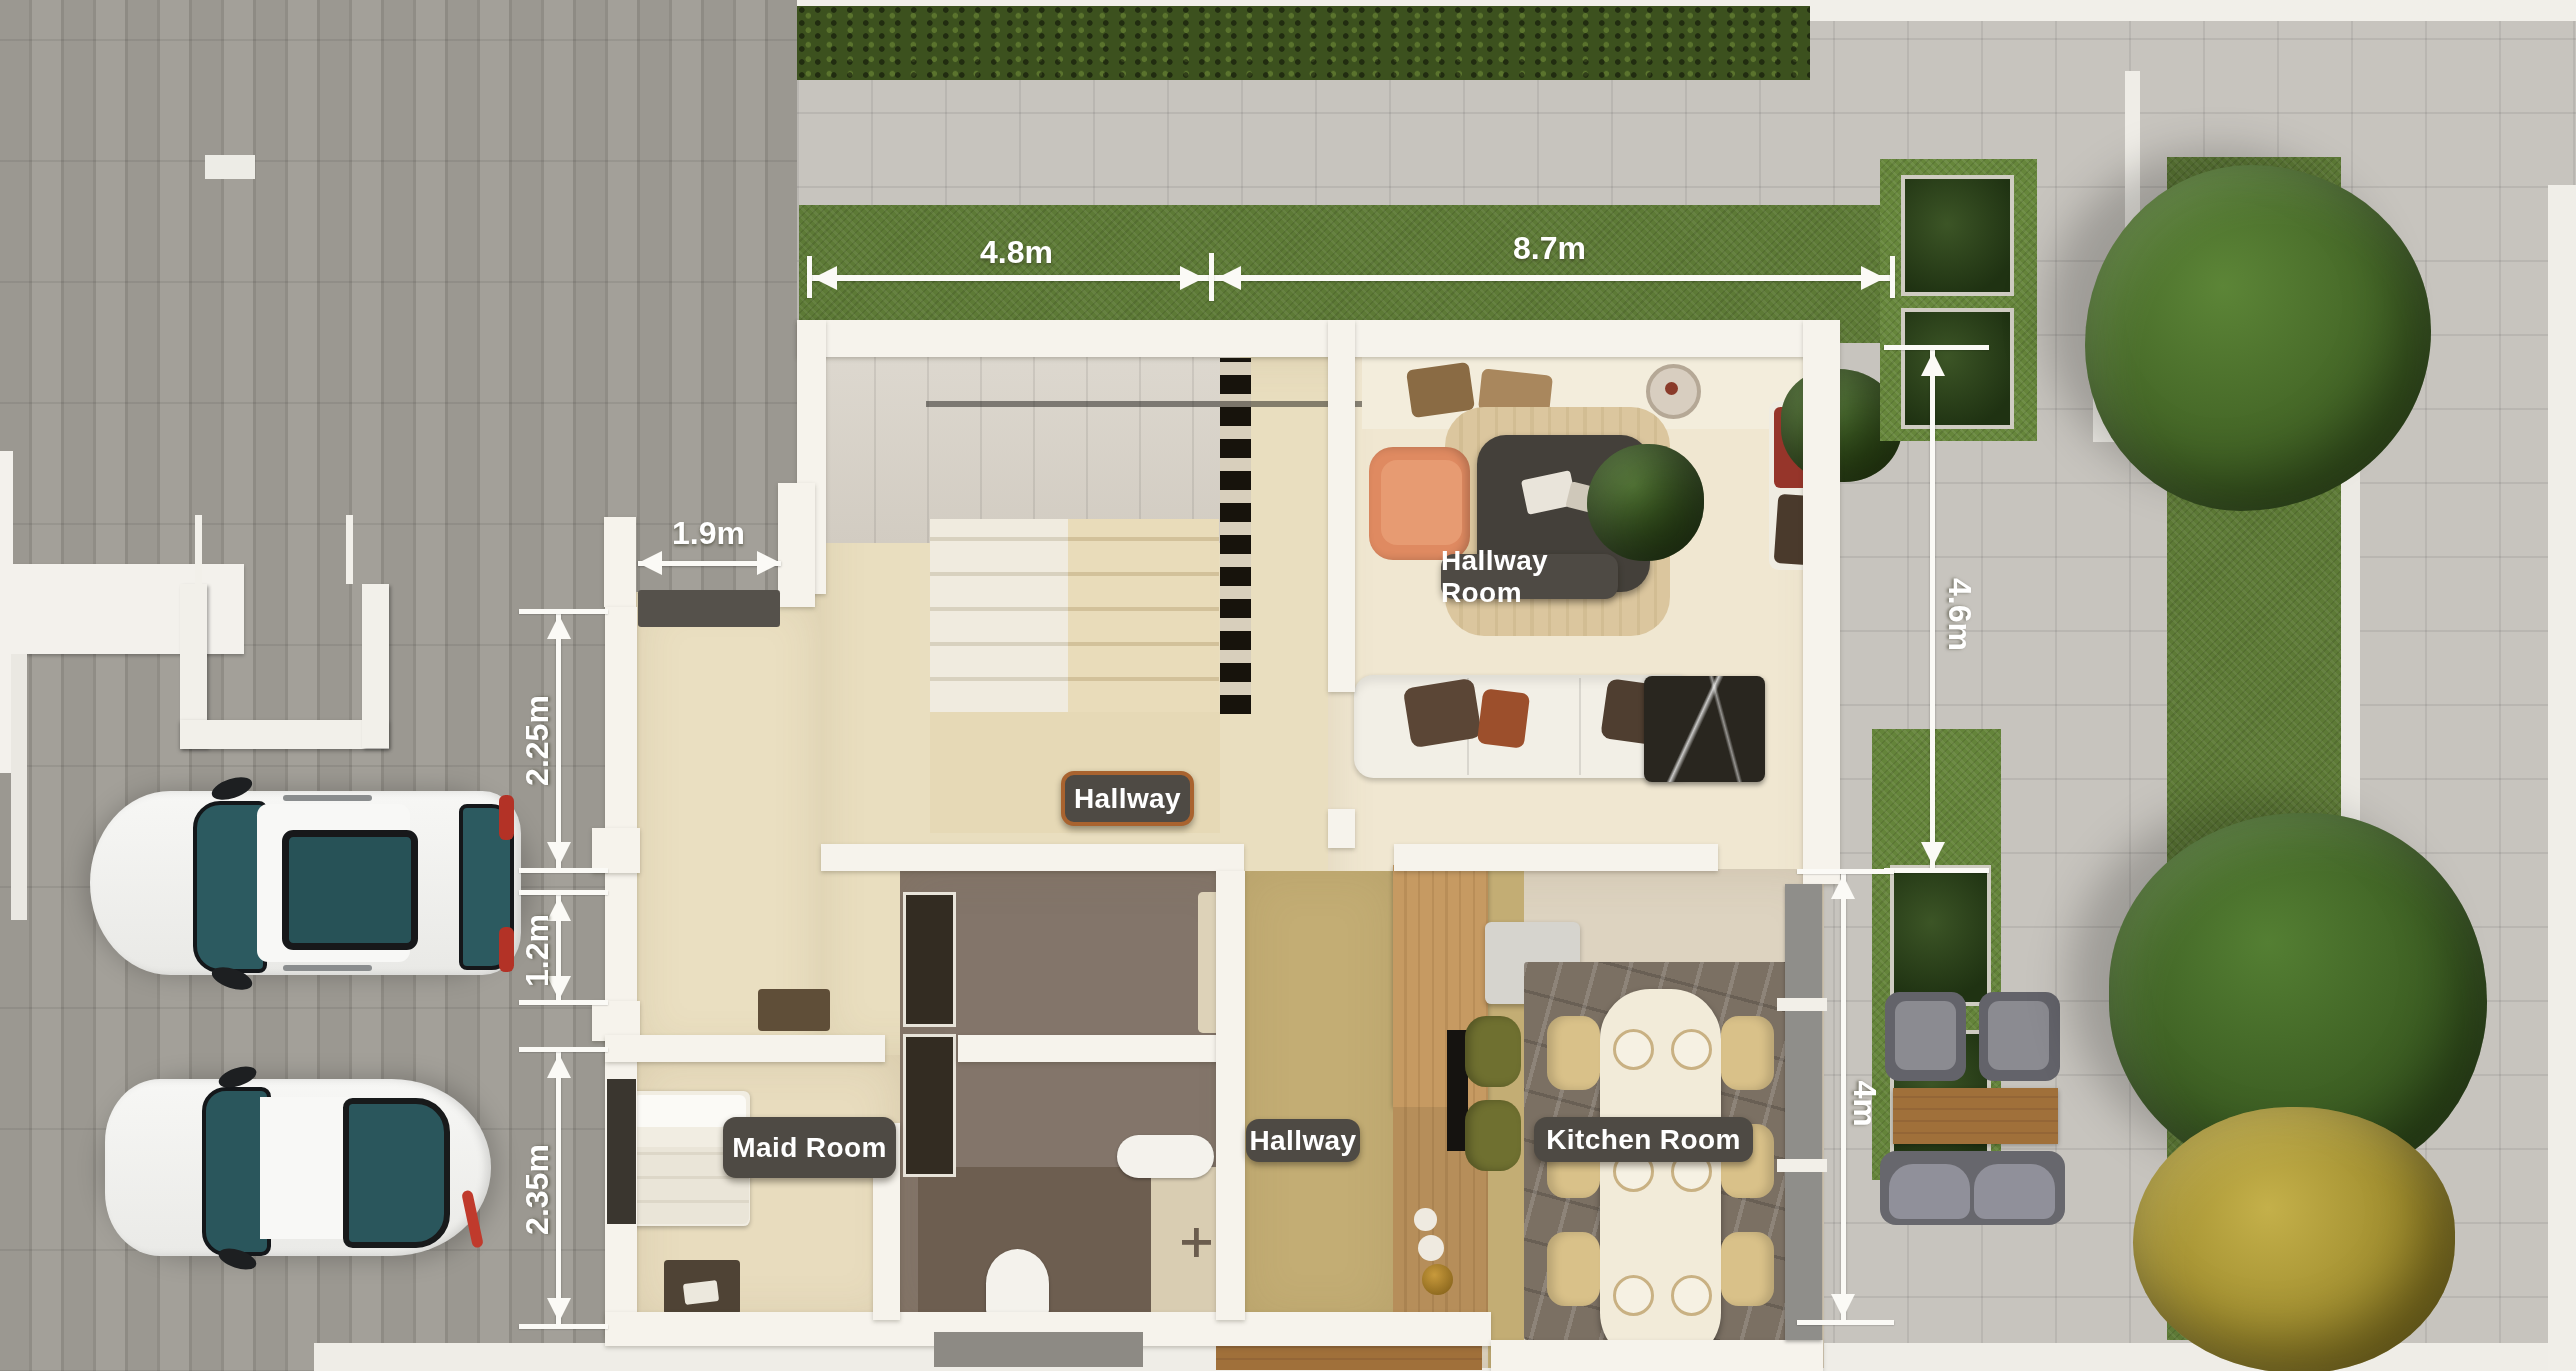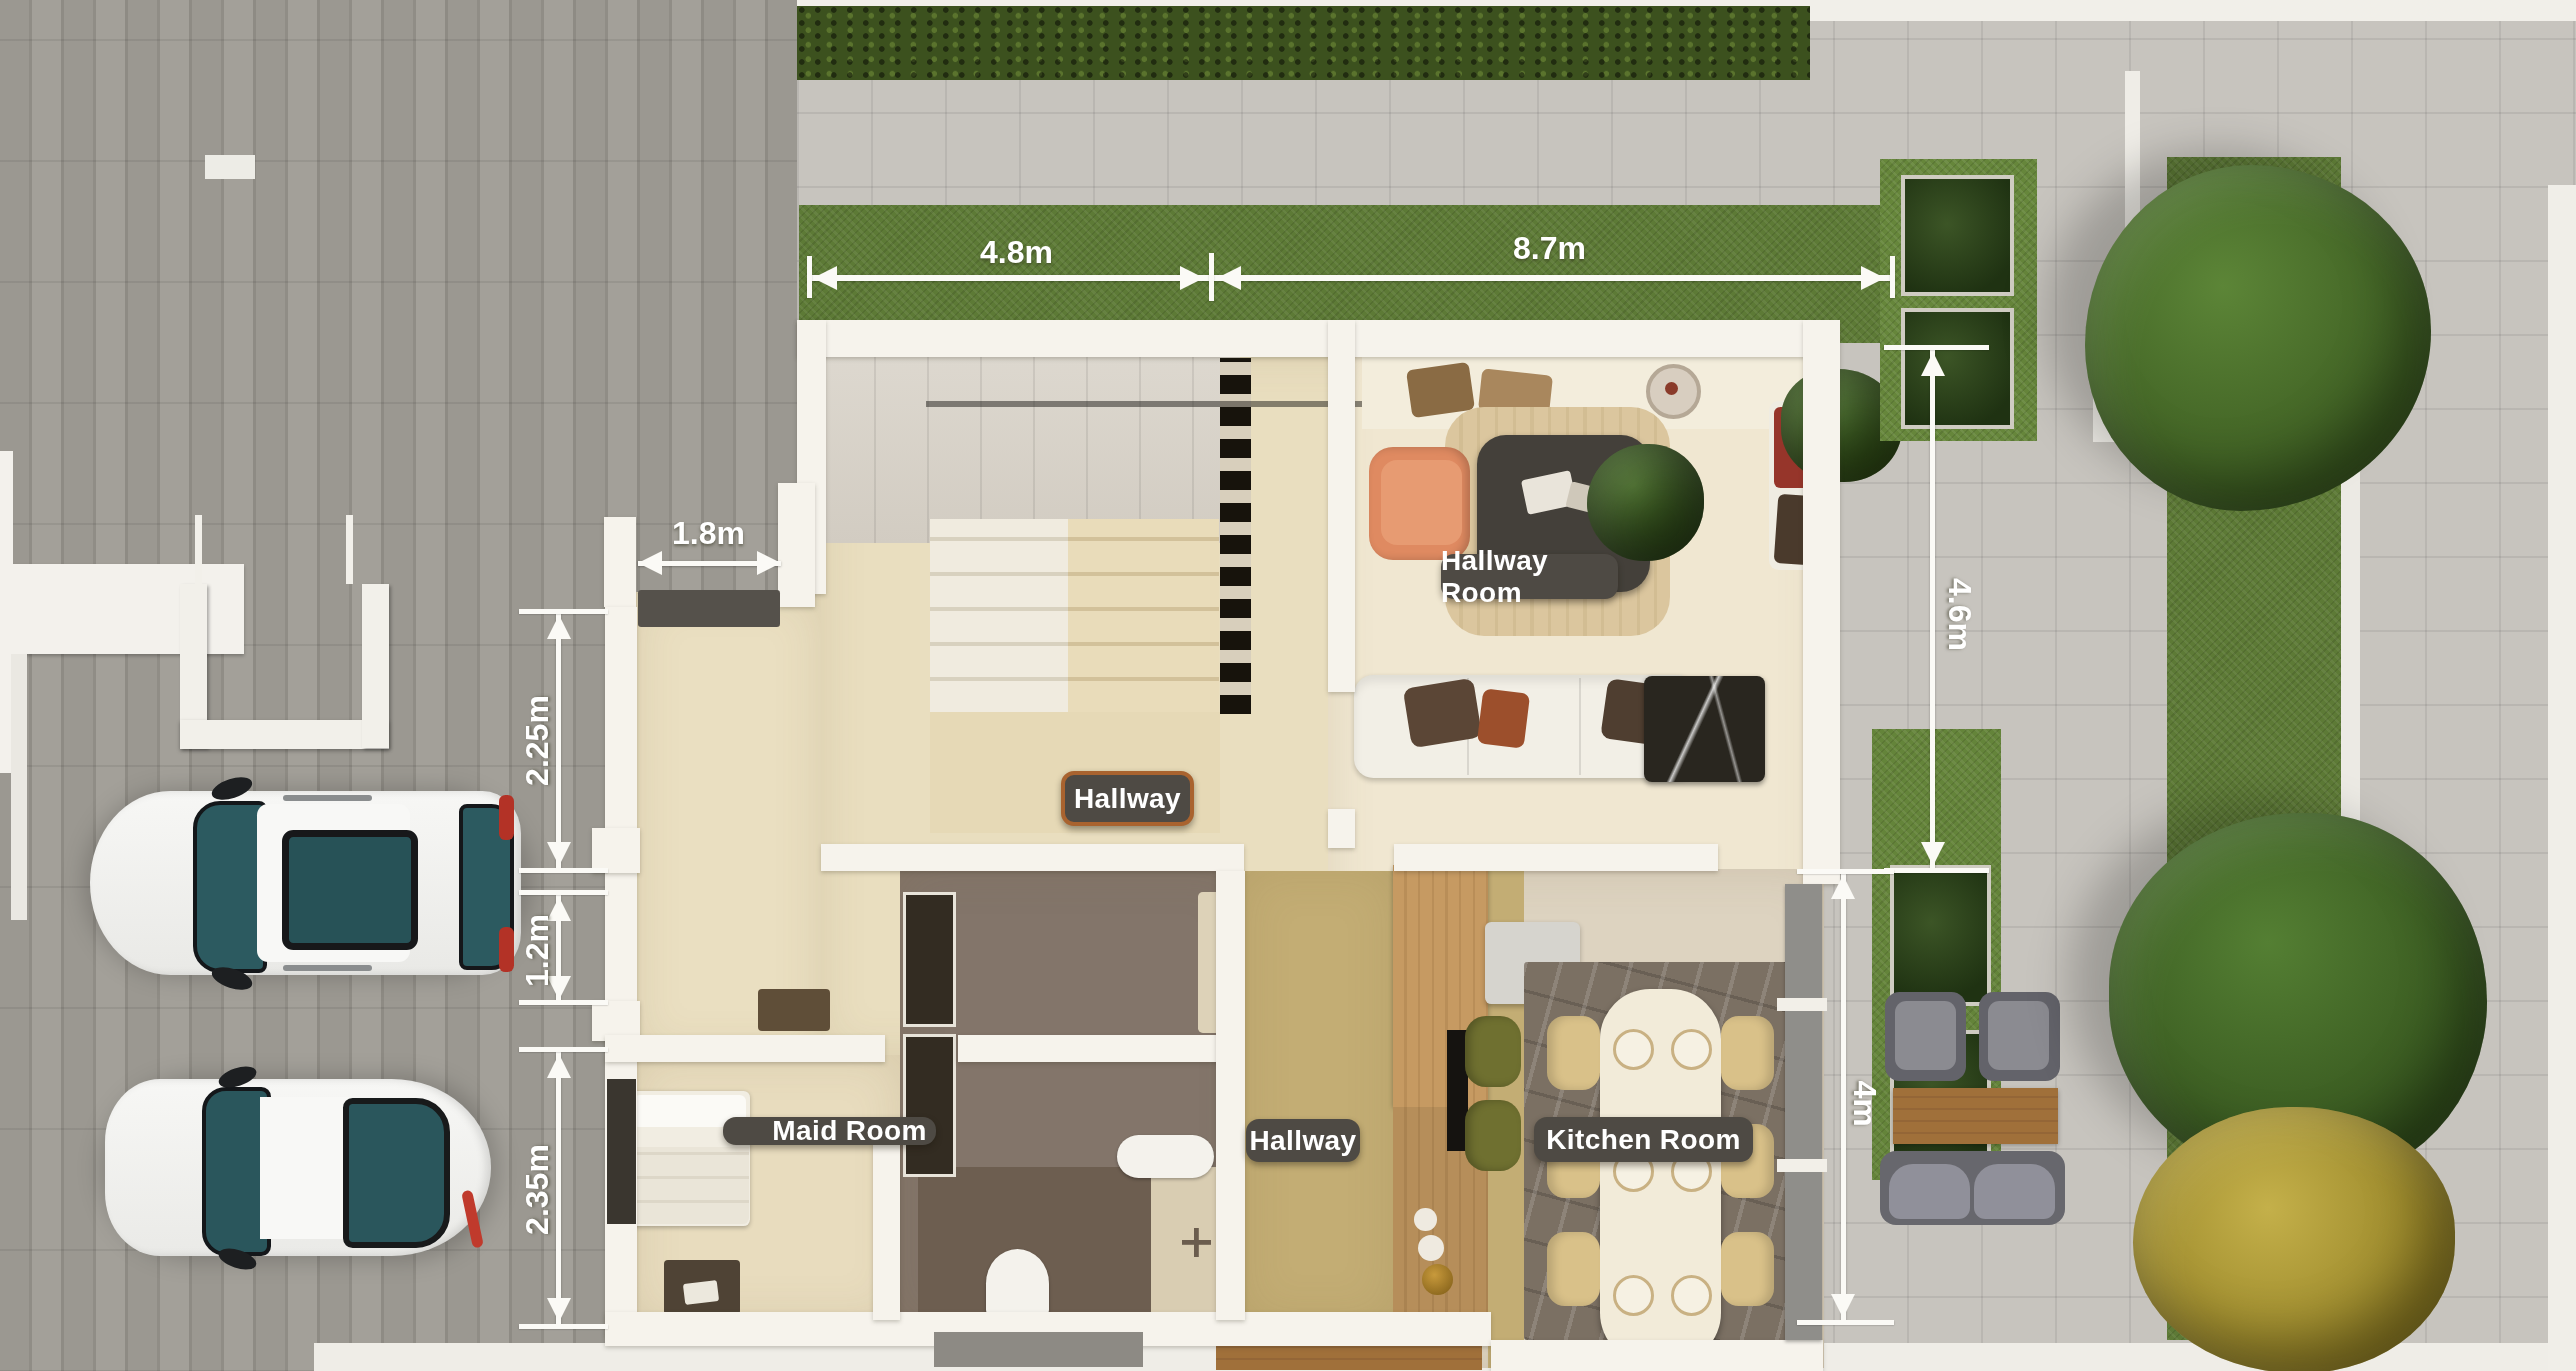--- a/index.html
+++ b/index.html
@@ -232,39 +232,39 @@
   <div class="abs" style="left:2093px;top:336px;width:52px;height:106px;background:#f0eee8;"></div>
 
   <div class="abs" style="left:2045px;top:149px;width:346px;height:338px;background:rgba(0,0,0,.20);border-radius:50%;filter:blur(21px);"></div>
   <div class="abs tree" style="left:2085px;top:165px;width:346px;height:346px;border-radius:48% 52% 55% 45%/52% 48% 52% 48%;background:radial-gradient(circle at 40% 35%,#5c8537,#39581f 75%);"></div>
   <div class="abs" style="left:2069px;top:801px;width:378px;height:362px;background:rgba(0,0,0,.20);border-radius:50%;filter:blur(21px);"></div>
   <div class="abs tree" style="left:2109px;top:813px;width:378px;height:370px;border-radius:52% 48% 46% 54%/48% 52% 50% 50%;background:radial-gradient(circle at 42% 35%,#547f33,#33511c 75%);"></div>
   <div class="abs tree" style="left:2133px;top:1107px;width:322px;height:266px;border-radius:50% 50% 48% 52%/52% 48% 50% 50%;background:radial-gradient(circle at 42% 38%,#c4b04a,#8f7d21 78%);"></div>
 
   <div class="abs pill" style="left:1441px;top:554px;width:177px;height:45px;">Hallway Room</div>
   <div class="abs pill" style="left:1061px;top:771px;width:125px;height:47px;border:4px solid #a9632f;">Hallway</div>
-  <div class="abs pill" style="left:723px;top:1117px;width:173px;height:28px;padding-left:40px;">Maid Room</div>
+  <div class="abs pill" style="left:723px;top:1117px;width:173px;height:61px;">Maid Room</div>
   <div class="abs pill" style="left:1246px;top:1119px;width:114px;height:43px;">Hallway</div>
   <div class="abs pill" style="left:1534px;top:1117px;width:219px;height:45px;">Kitchen Room</div>
 
   <div class="abs dimline" style="left:809px;top:275px;width:1085px;height:5.6px;"></div>
   <div class="abs cap" style="left:807px;top:256px;width:4.8px;height:42px;"></div>
   <div class="abs cap" style="left:1209px;top:253px;width:4.8px;height:48px;"></div>
   <div class="abs cap" style="left:1890px;top:256px;width:4.8px;height:42px;"></div>
   <div class="abs arr a-left" style="left:813px;top:266px;"></div>
   <div class="abs arr a-right" style="left:1180px;top:266px;"></div>
   <div class="abs arr a-left" style="left:1217px;top:266px;"></div>
   <div class="abs arr a-right" style="left:1861px;top:266px;"></div>
   <div class="abs dimtext" style="left:952px;top:233px;width:129px;height:39px;">4.8m</div>
   <div class="abs dimtext" style="left:1485px;top:229px;width:129px;height:39px;">8.7m</div>
 
   <div class="abs dimline" style="left:638px;top:561px;width:143px;height:4.8px;"></div>
   <div class="abs arr a-left" style="left:638px;top:551px;"></div>
   <div class="abs arr a-right" style="left:757px;top:551px;"></div>
-  <div class="abs dimtext" style="left:652px;top:514px;width:113px;height:39px;">1.8m</div>
+  <div class="abs dimtext" style="left:652px;top:514px;width:113px;height:39px;">1.9m</div>
 
   <div class="abs dimline" style="left:556px;top:613px;width:4.8px;height:256px;"></div>
   <div class="abs cap" style="left:519px;top:609px;width:89px;height:4.8px;"></div>
   <div class="abs cap" style="left:519px;top:868px;width:89px;height:4.8px;"></div>
   <div class="abs arr a-up" style="left:547px;top:615px;"></div>
   <div class="abs arr a-down" style="left:547px;top:842px;"></div>
   <div class="abs dimtext rotccw" style="left:477px;top:721px;width:121px;height:39px;">2.25m</div>
 
   <div class="abs dimline" style="left:556px;top:895px;width:4.8px;height:106px;"></div>
   <div class="abs cap" style="left:519px;top:890px;width:89px;height:4.8px;"></div>

